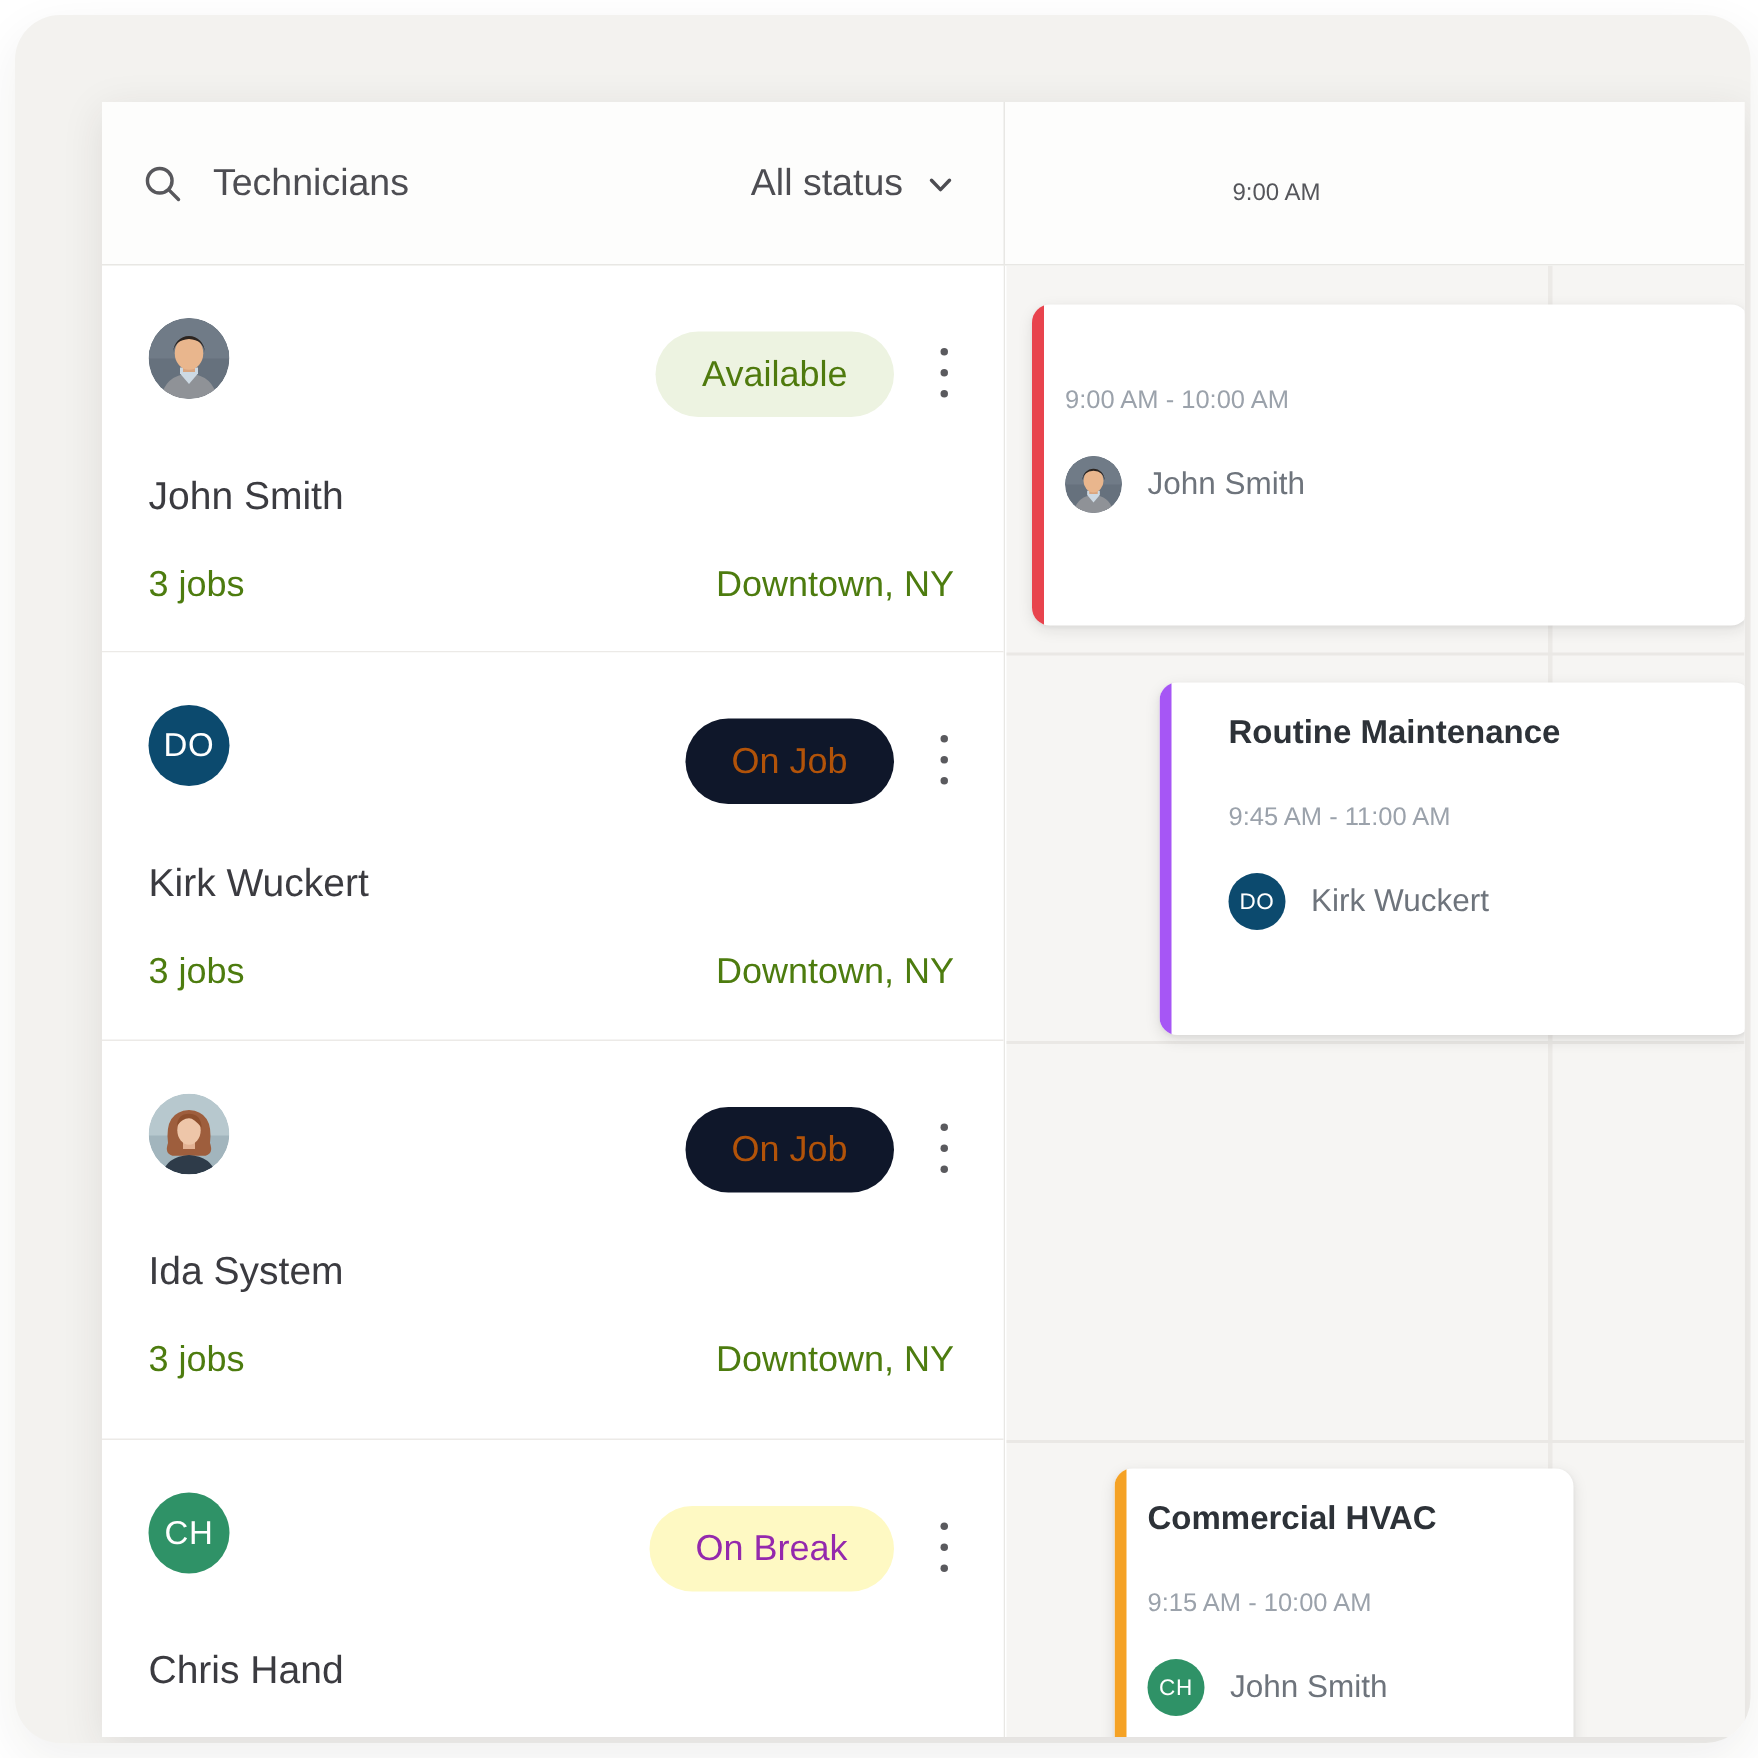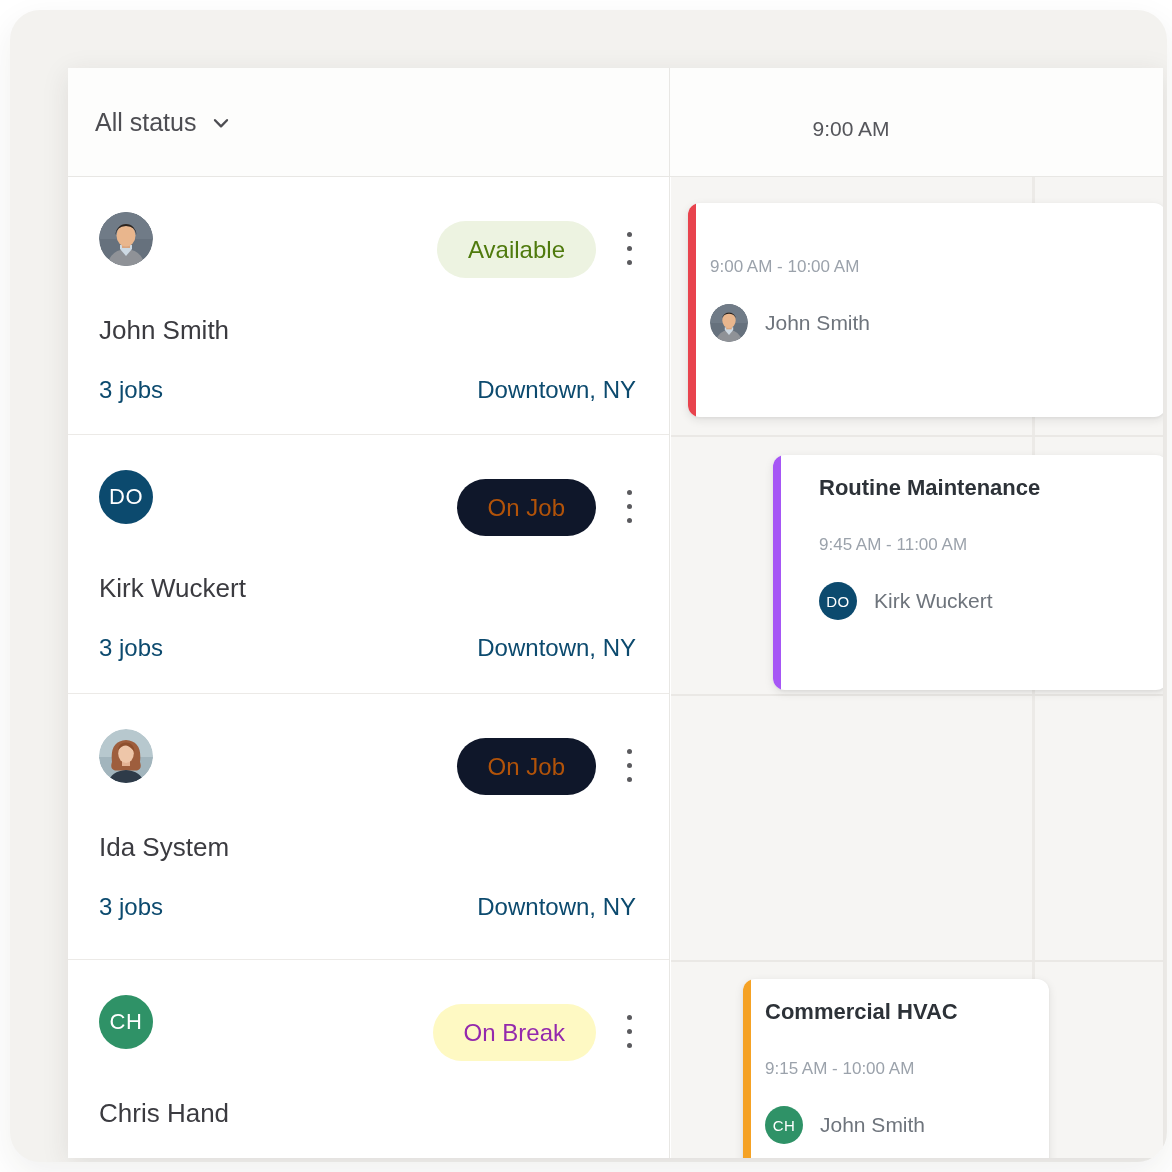--- a/index.html
+++ b/index.html
@@ -21,21 +21,21 @@
   .h-left { position:absolute; left:0; top:0; width:602px; height:109px;
             display:flex; align-items:center; padding:0 30px 0 27px;
             border-right:1px solid #e8e7e4; }
   .search-wrap { display:flex; align-items:center; flex:1; cursor:text; }
   .search-label { font-size:25px; color:#4d4d52; margin-left:20px; }
   .filter { display:flex; align-items:center; cursor:pointer; }
   .filter-label { font-size:25px; color:#4d4d52; }
   .filter svg { margin-left:13px; }
   .time-label { position:absolute; top:0; height:122px; width:362px;
                 display:flex; align-items:center; justify-content:center;
-                font-size:21px; color:#55565b; }
+                font-size:16px; color:#55565b; }
   .time-label.c1 { left:602px; }
   .time-label.c2 { left:964px; }
 
   
   .tech-list { position:absolute; left:0; top:109px; bottom:0; width:602px;
                background:#ffffff; border-right:1px solid #e8e7e4; z-index:2; }
   .t-row { position:relative; padding:35px 33px 0 31px; border-bottom:1px solid #eceae7;
            background:#ffffff; cursor:pointer; }
   .t-row.r1 { height:258px; } .t-row.r2 { height:259px; }
   .t-row.r3 { height:266px; } .t-row.r4 { height:202px; border-bottom:none; }
@@ -50,21 +50,21 @@
   .badge { height:57px; padding:1px 31px; border-radius:29px; display:flex;
            align-items:center; font-size:24px; font-weight:500; margin-top:9px; }
   .badge.available { background:#edf3e1; color:#4f7a0d; }
   .badge.on-job    { background:#0f172a; color:#b25309; }
   .badge.on-break  { background:#fef9c3; color:#9429ad; }
   .kebab { margin-left:27px; margin-top:16px; padding:4px; display:flex;
            flex-direction:column; gap:9px; cursor:pointer; }
   .kebab i { width:5px; height:5px; border-radius:50%; background:#5a5a5e; display:block; }
   .t-name { font-size:26px; font-weight:500; color:#3b3b40; margin-top:37px; }
   .t-meta { display:flex; justify-content:space-between; margin-top:30px;
-            font-size:24px; color:#0c4a6e; }
+            font-size:24px; color:#4d7c0f; }
 
   
   .sched { position:absolute; left:603px; top:109px; right:0; bottom:0;
            background:#f6f5f3; z-index:1; }
   .vline { position:absolute; left:361px; top:0; bottom:0; width:3px; background:#eceae7; }
   .hline { position:absolute; left:0; right:0; height:2px; background:#eae8e5; }
   .hline.h1 { top:258px; } .hline.h2 { top:517px; } .hline.h3 { top:783px; }
 
   .event { position:absolute; background:#ffffff; border-radius:12px; display:flex;
            box-shadow:0 3px 10px rgba(30,30,30,.10), 0 1px 3px rgba(0,0,0,.05);
@@ -86,20 +86,27 @@
 </style>
 </head>
 <body>
 
 <div class="canvas">
   <div class="window">
     <div class="panel">
 
       <div class="p-header">
         <div class="h-left">
+          <div class="search-wrap">
+            <svg width="27" height="27" viewBox="0 0 27 27" fill="none">
+              <circle cx="11.5" cy="11.5" r="8.2" stroke="#58585c" stroke-width="2.3"></circle>
+              <line x1="17.6" y1="17.6" x2="24" y2="24" stroke="#58585c" stroke-width="2.3" stroke-linecap="round"></line>
+            </svg>
+            <span class="search-label">Technicians</span>
+          </div>
           <div class="filter">
             <span class="filter-label">All status</span>
             <svg width="24" height="24" viewBox="0 0 24 24" fill="none">
               <path d="M6 9.2 L12 15.4 L18 9.2" stroke="#4d4d52" stroke-width="2.3" stroke-linecap="round" stroke-linejoin="round"></path>
             </svg>
           </div>
         </div>
         <div class="time-label c1">9:00 AM</div>
         <div class="time-label c2">9:30 AM</div>
       </div>

